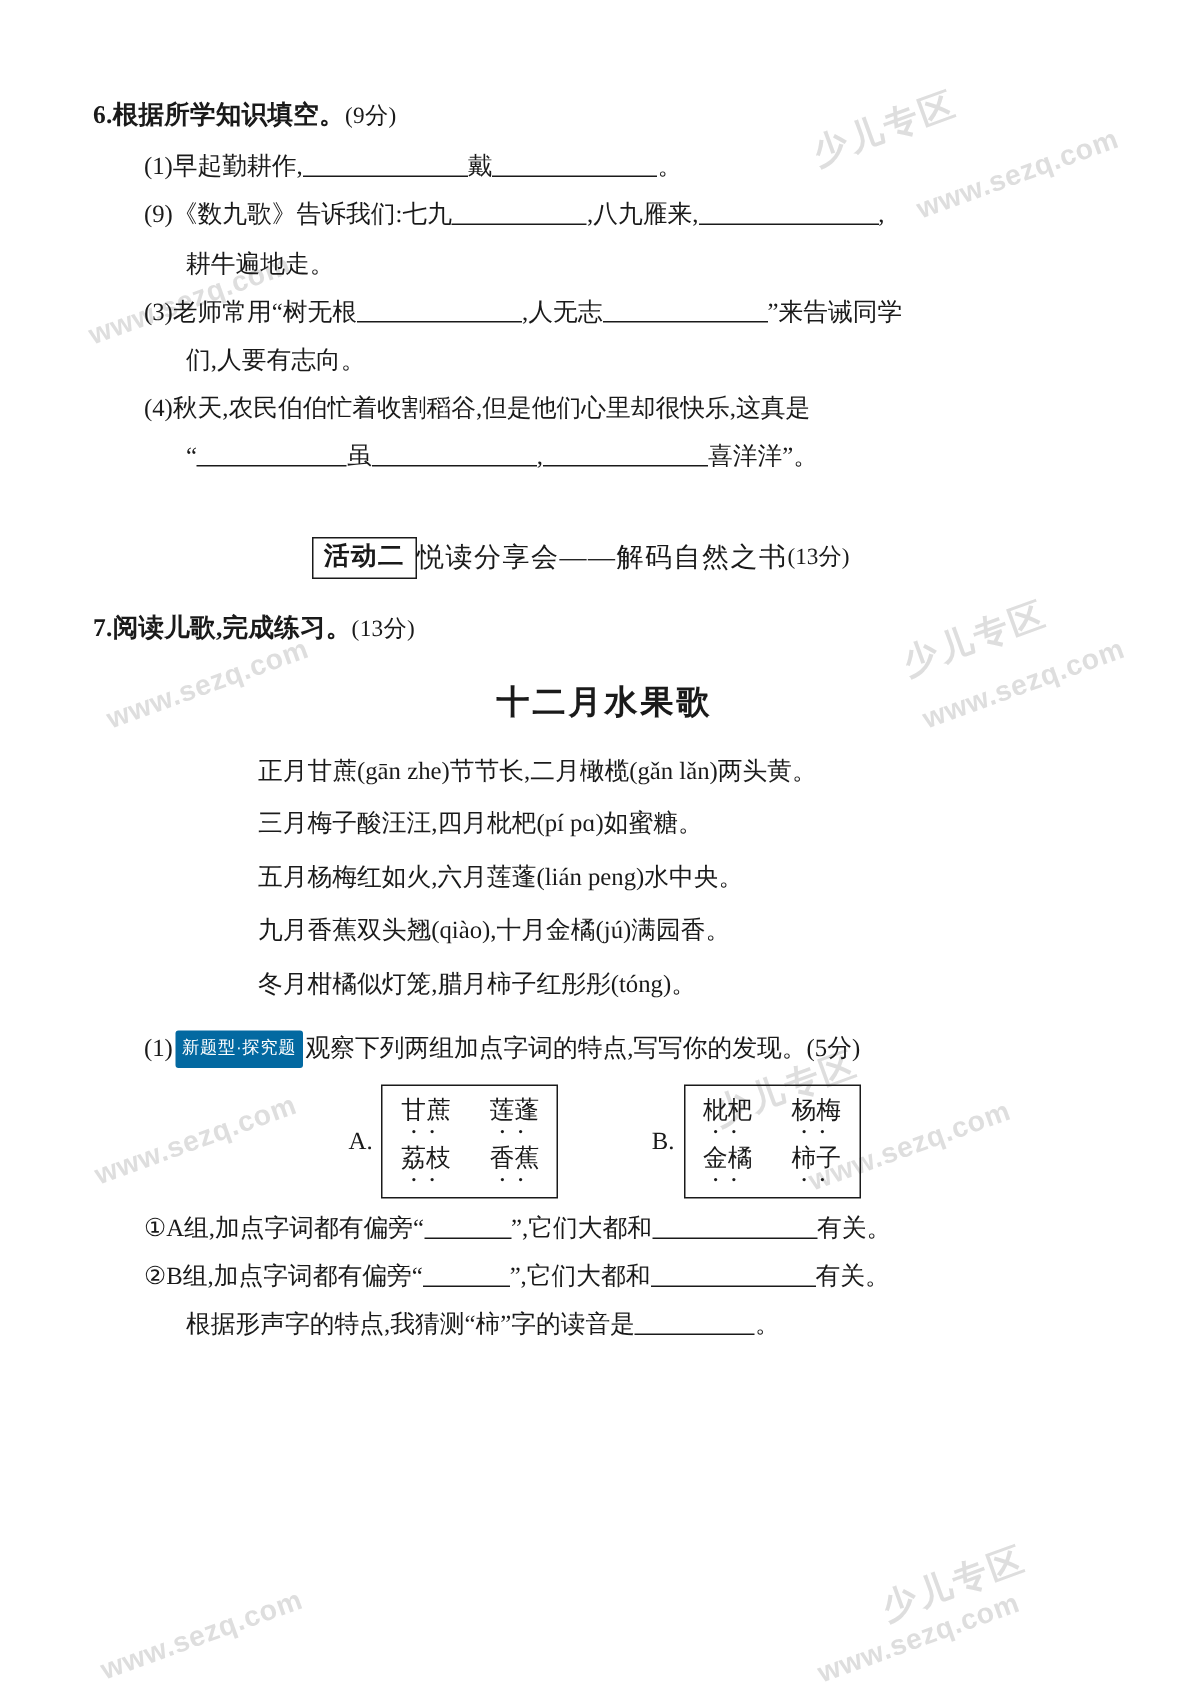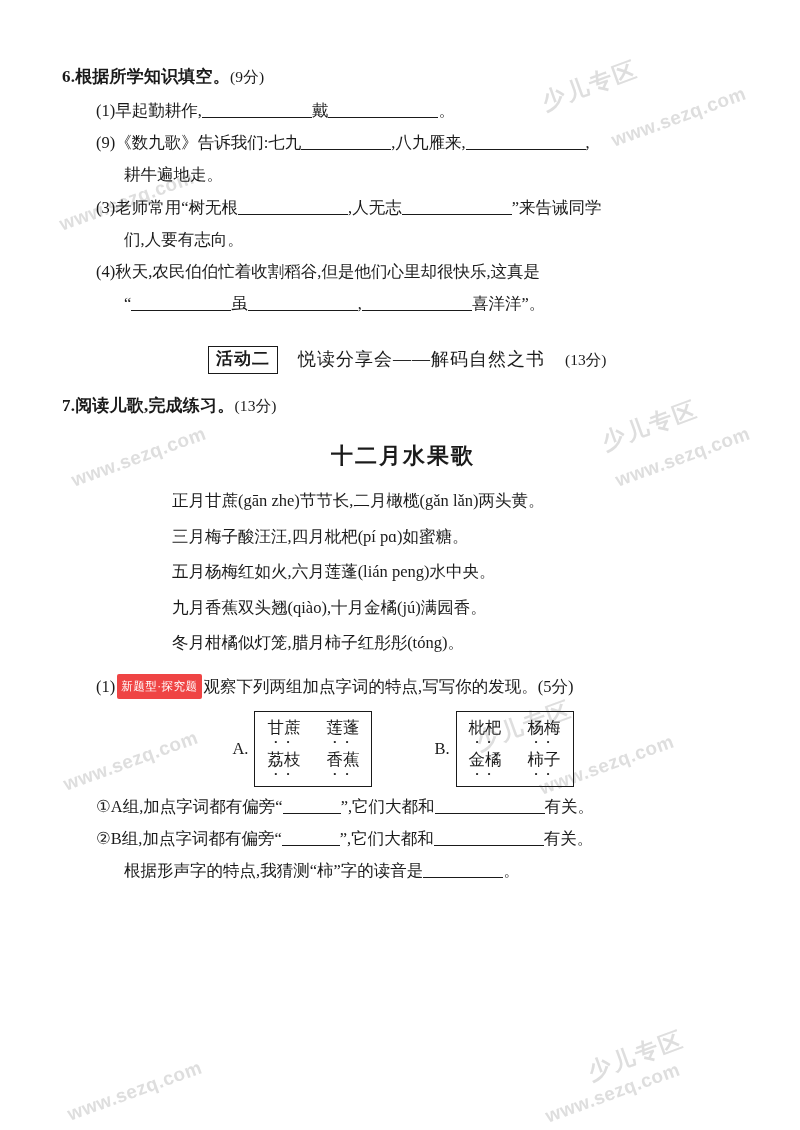--- a/index.html
+++ b/index.html
@@ -80,24 +80,24 @@
   }
   .b80 { width: 80px; }
   .b90 { width: 90px; }
   .b100 { width: 100px; }
   .b110 { width: 110px; }
   .b120 { width: 120px; }
   .b58 { width: 58px; }
 
   
   .activity {
-    margin: 22px 0 12px 118px;
+    margin: 34px 0 12px 118px;
     display: flex;
     align-items: center;
-    gap: 20px;
+    gap: 0;
     font-size: 17.5px;
     padding-left: 28px;
   }
   .activity-tag {
     border: 1px solid #1a1a1a;
     padding: 1px 7px 2px 7px;
     font-weight: 700;
     letter-spacing: 1px;
     font-size: 17px;
     line-height: 1.35;
@@ -122,21 +122,21 @@
   }
   .poem-line {
     margin-left: 110px;
     line-height: 2.15;
     font-size: 16.5px;
   }
 
   
   .badge {
     display: inline-block;
-    background: #ef4444;
+    background: #0369a1;
     color: #ffffff;
     font-family: "Liberation Sans", sans-serif;
     font-size: 11.5px;
     padding: 1px 4px 2px 4px;
     letter-spacing: .5px;
     border-radius: 2px;
     vertical-align: 2px;
     margin: 0 2px;
   }
 

